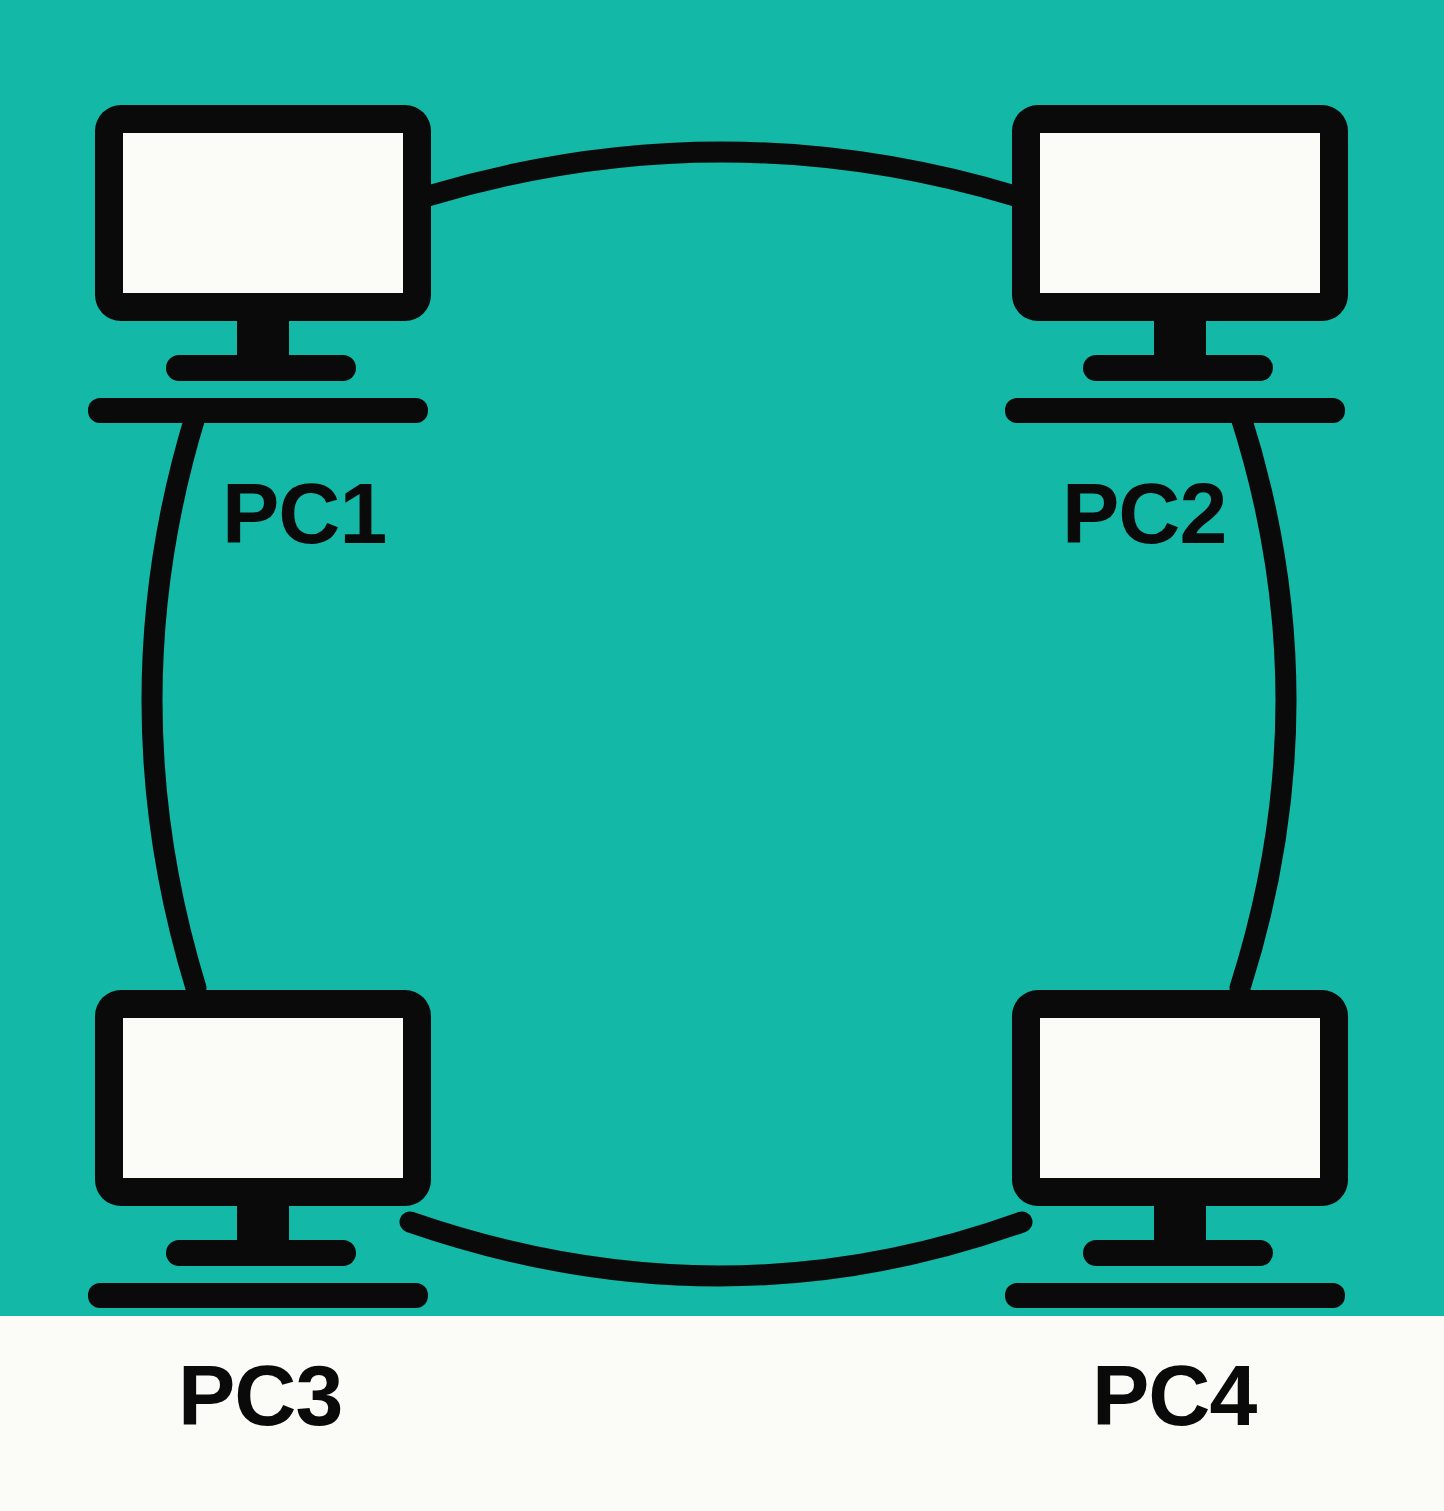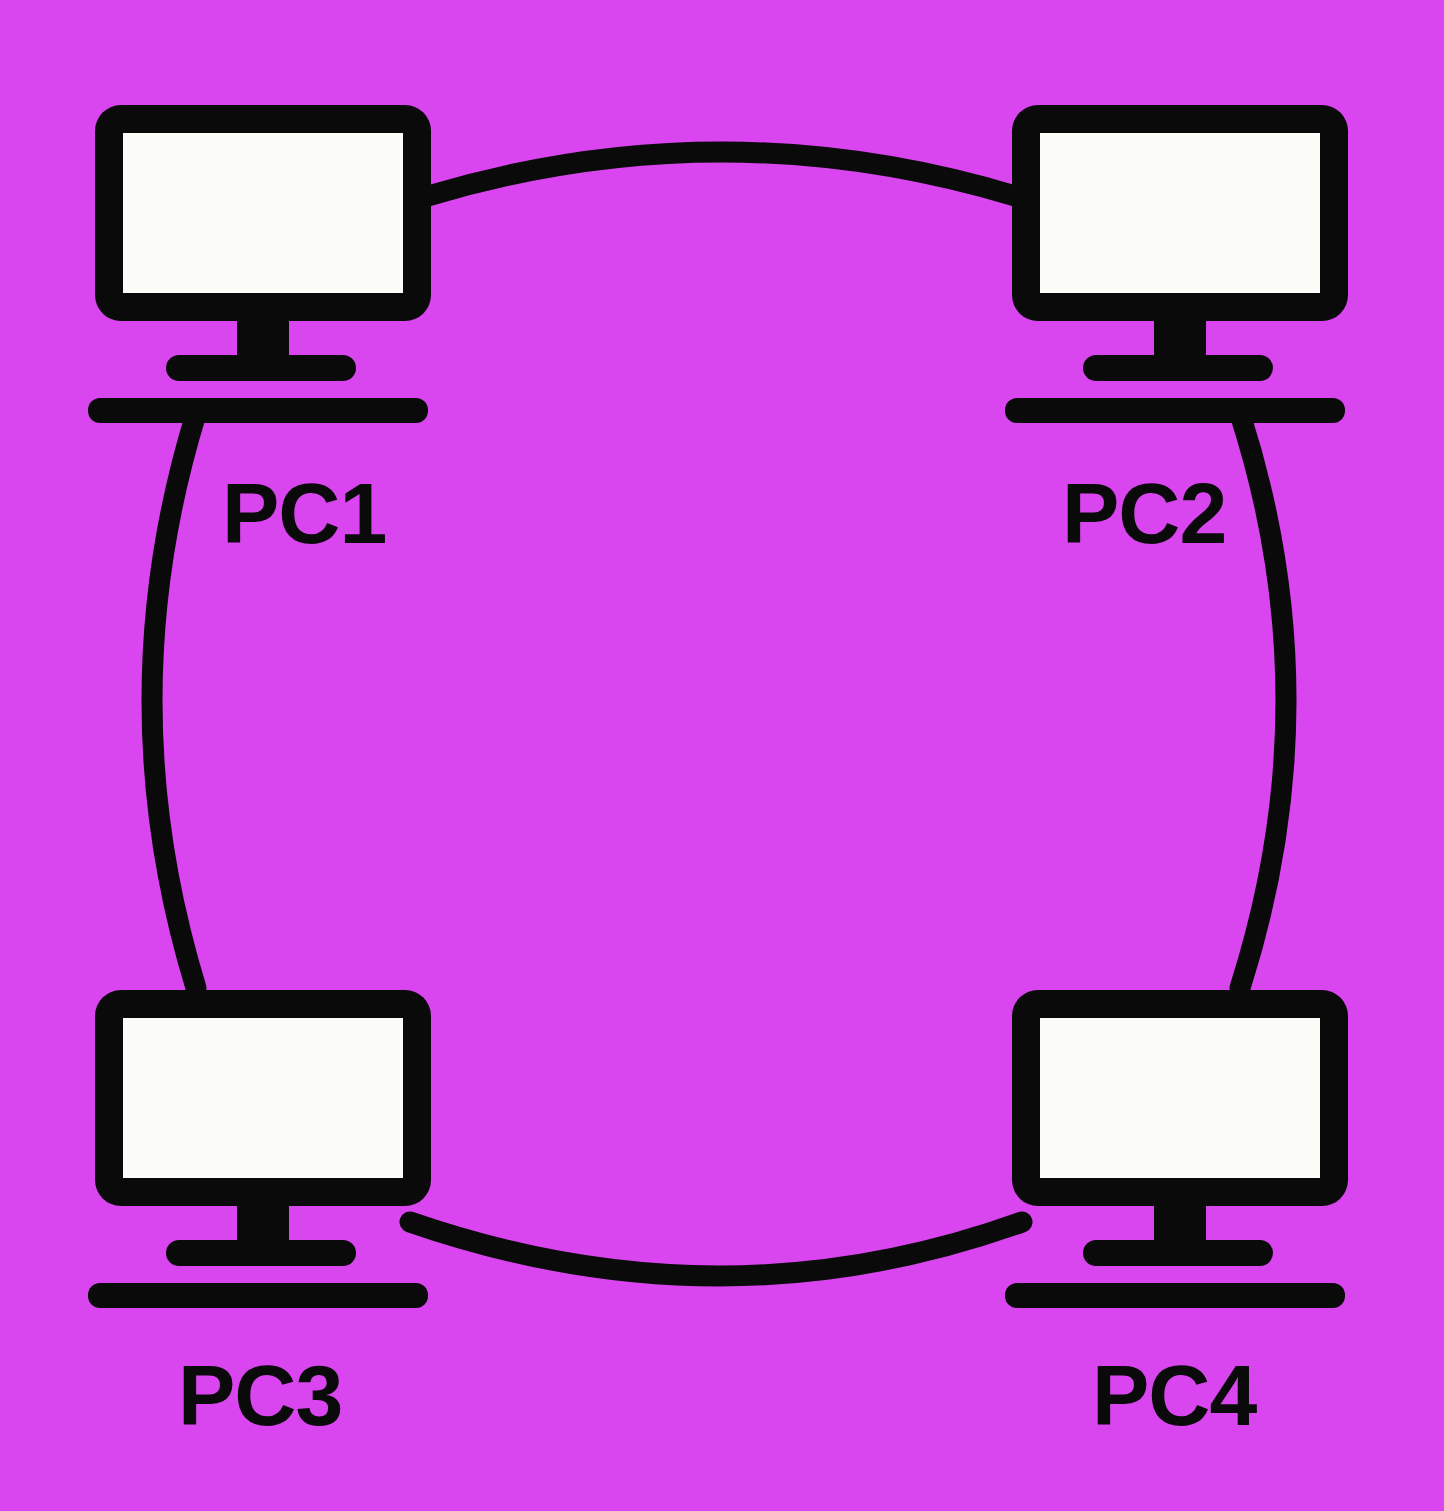--- a/index.html
+++ b/index.html
@@ -10,22 +10,22 @@
   }
   body {
     width: 1444px;
     height: 1511px;
     overflow: hidden;
     font-family: "Liberation Sans", sans-serif;
   }
   #diagram-root {
     position: relative;
     width: 1444px;
-    height: 1511px;
-    background: #d946ef;
+    height: 1316px;
+    background: #14b8a6;
   }
   #topology-svg {
     position: absolute;
     top: 0;
     left: 0;
     width: 1444px;
     height: 1511px;
     display: block;
   }
   .node-label {

